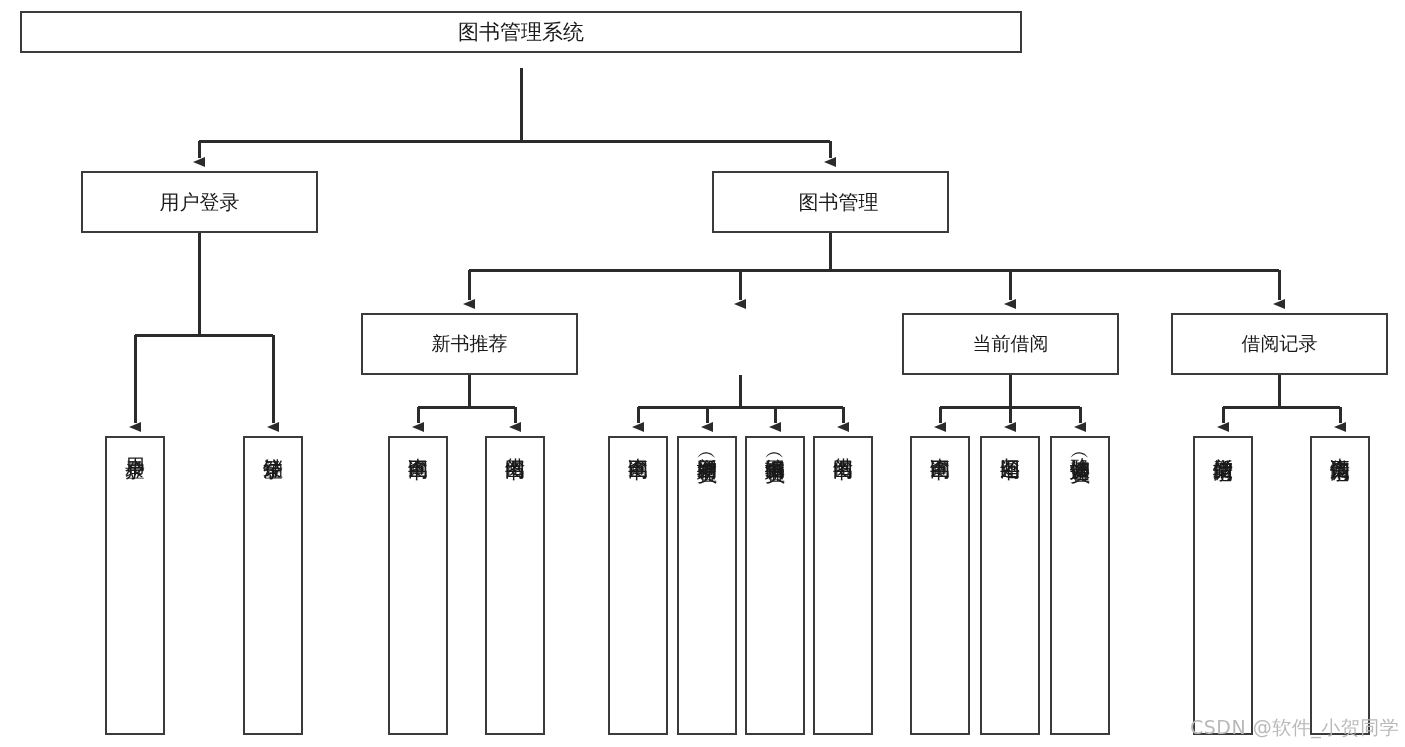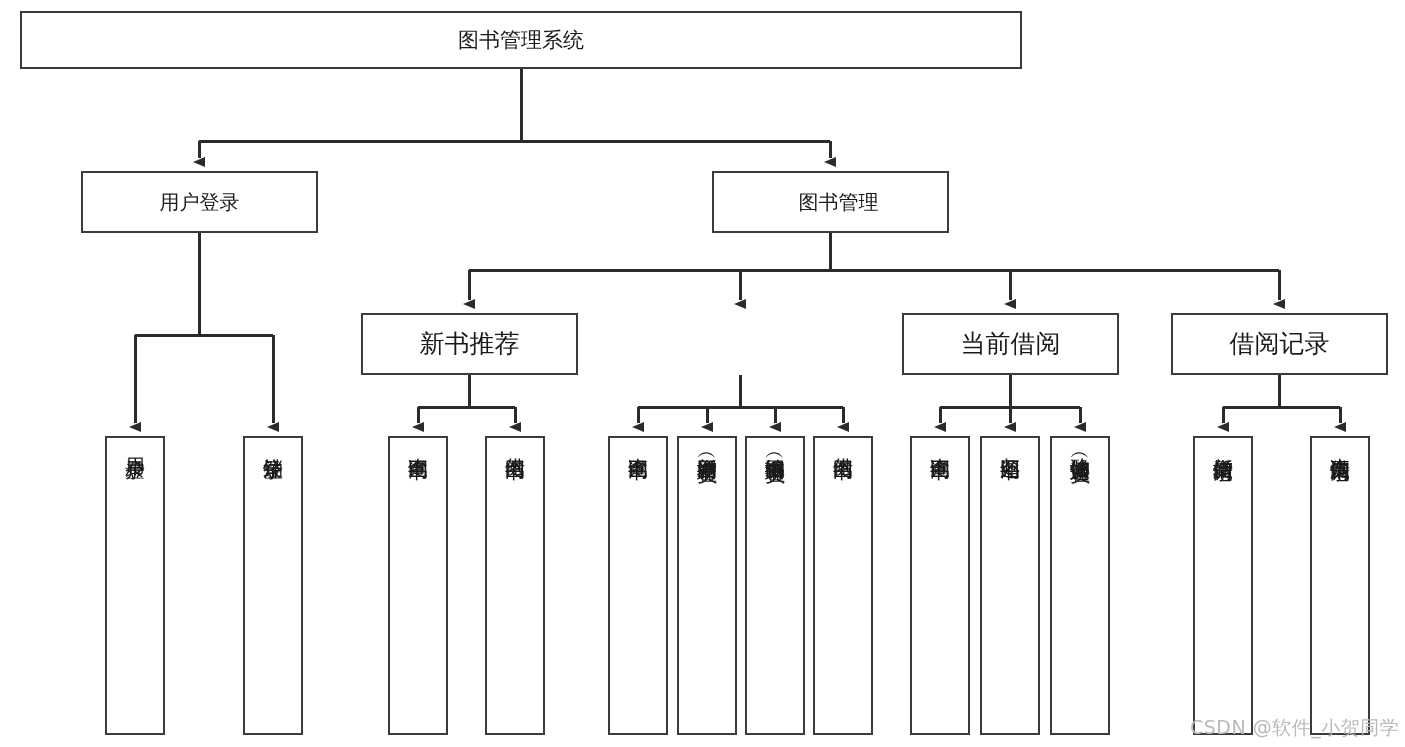--- a/index.html
+++ b/index.html
@@ -29,21 +29,21 @@
     display:flex;
     align-items:center;
     justify-content:center;
     color:#1a1a1a;
     line-height:1.15;
     text-align:center;
     white-space:nowrap;
   }
   .node.lvl0{ font-size:21px; }
   .node.lvl1{ font-size:20px; }
-  .node.lvl2{ font-size:25px; }
+  .node.lvl2{ font-size:19px; }
   .node.leaf{
     font-size:20px;
     white-space:normal;
     padding:4px 2px;
     align-items:flex-start;
     justify-content:center;
   }
   .vtext{
     writing-mode:vertical-rl;
     text-orientation:upright;
@@ -108,21 +108,21 @@
       <path d="M1010,407 L1010,423" marker-end="url(#arrow)"></path>
       <path d="M1080,407 L1080,423" marker-end="url(#arrow)"></path>
 
       <path d="M1279,375 L1279,407"></path>
       <path d="M1223,407 L1340,407"></path>
       <path d="M1223,407 L1223,423" marker-end="url(#arrow)"></path>
       <path d="M1340,407 L1340,423" marker-end="url(#arrow)"></path>
     </g>
   </svg>
 
-  <div class="node lvl0" style="left: 20px; top: 11px; width: 1002px; height: 58px;">图书管理系统</div>
+  <div class="node lvl0" style="left: 20px; top: 11px; width: 1002px; height: 42px;">图书管理系统</div>
 
   <div class="node lvl1" style="left: 81px; top: 171px; width: 237px; height: 62px;">用户登录</div>
   <div class="node lvl1" style="left: 712px; top: 171px; width: 237px; height: 62px; padding-left: 16px;">图书管理</div>
 
   <div class="node lvl2" style="left: 361px; top: 313px; width: 217px; height: 62px;">新书推荐</div>
   <div class="node lvl2" style="left: 1171px; top: 313px; width: 217px; height: 62px;">借阅记录</div>
   <div class="node lvl2" style="left: 902px; top: 313px; width: 217px; height: 62px;">当前借阅</div>
 
   <div class="node leaf" style="left: 105px; top: 436px; width: 60px; height: 299px;">
     <span class="vtext">用户登录</span>

